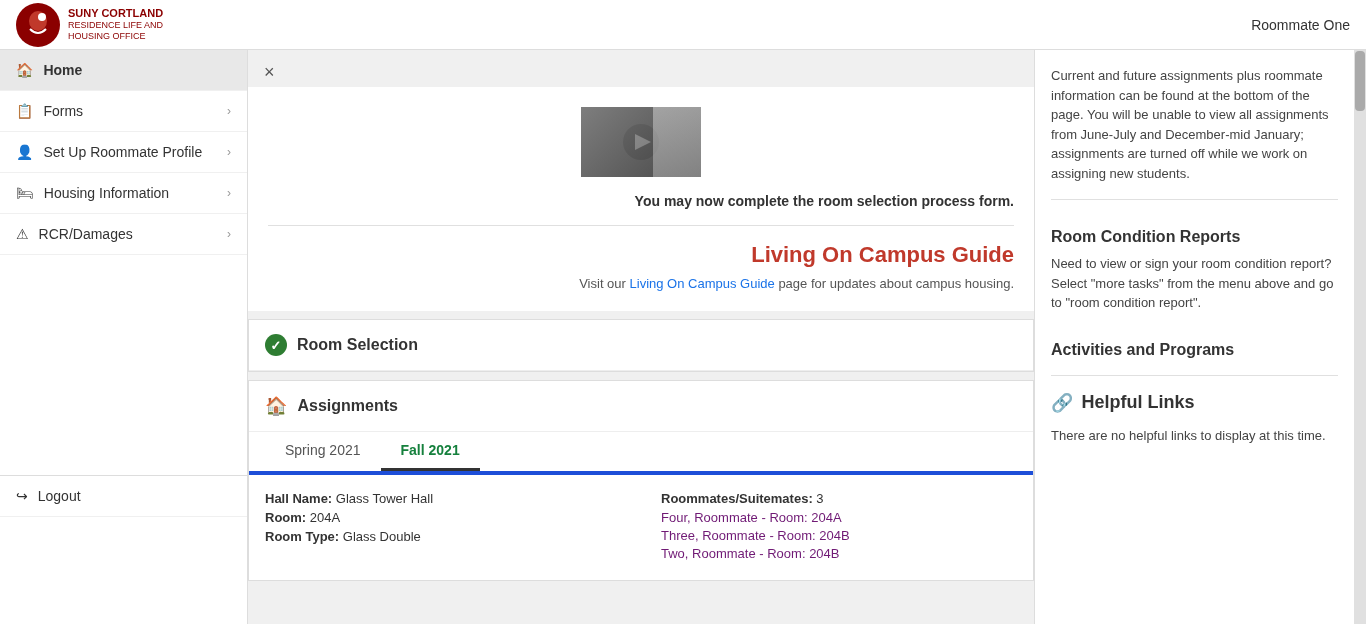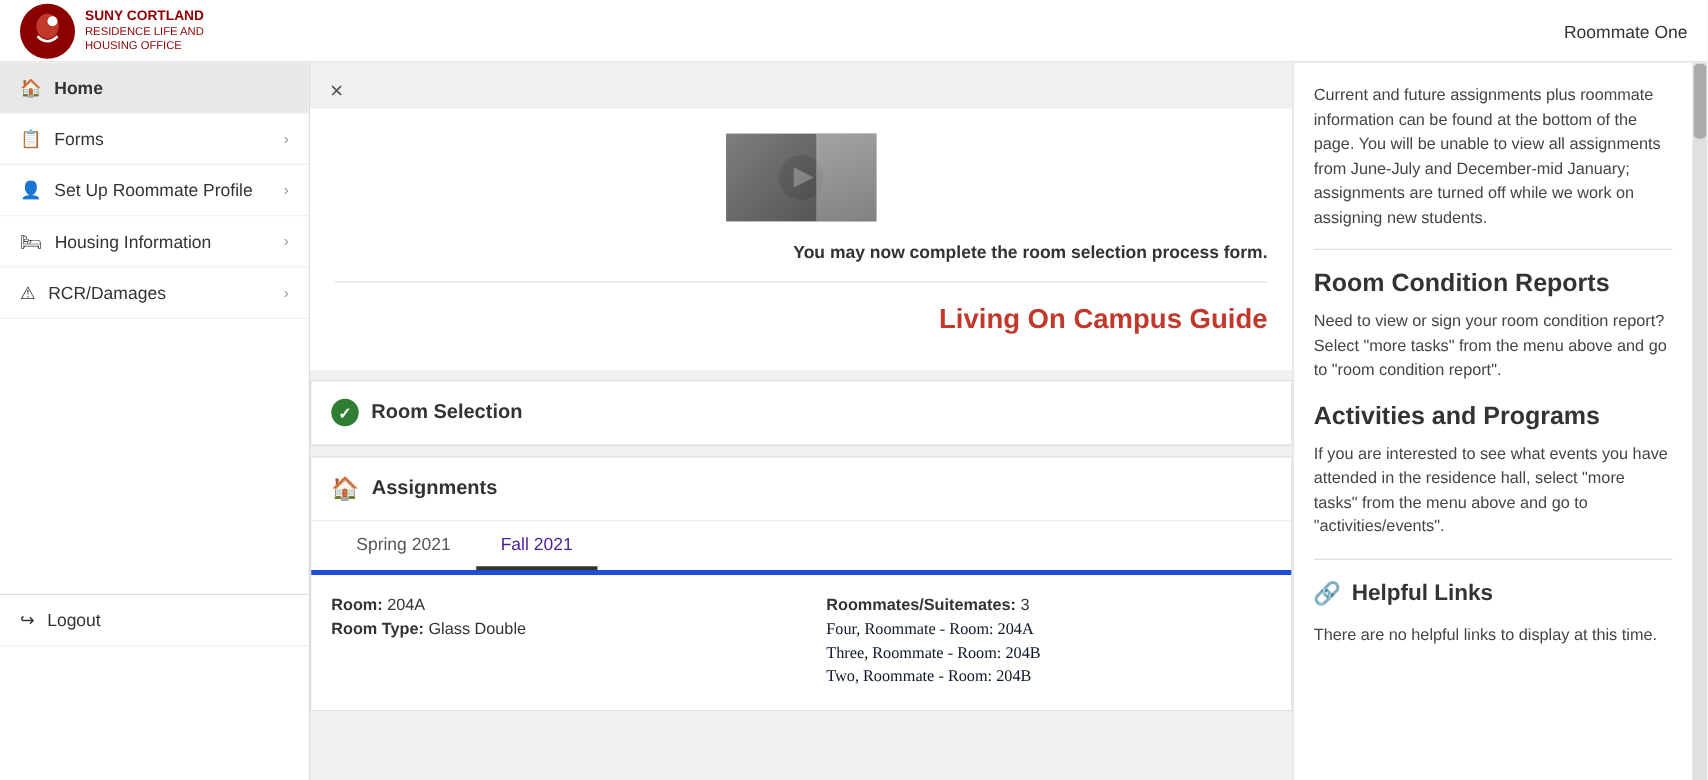--- a/index.html
+++ b/index.html
@@ -204,65 +204,64 @@
       border-bottom: 4px solid #1d4ed8;
     }
     .tab-item {
       padding: 10px 20px;
       font-size: 14px;
       cursor: pointer;
       color: #555;
       border-bottom: 3px solid transparent;
     }
     .tab-item.active {
-      color: #4c1d95;
-      font-weight: normal;
+      color: #15803d;
+      font-weight: bold;
       border-bottom: 3px solid #333;
     }
 
     
     .assignment-grid {
       display: flex;
       gap: 40px;
       padding: 16px;
       font-size: 13px;
     }
     .assignment-col {
       flex: 1;
     }
     .assignment-col .field-row {
       margin-bottom: 4px;
     }
     .assignment-col .field-label {
       font-weight: bold;
     }
     .roommate-link {
-      color: #0f172a;
+      color: #701a75;
       text-decoration: none;
       display: block;
       margin-bottom: 3px;
-      font-family: Liberation Serif, serif;
     }
 
     
     .right-panel {
       width: 320px;
       flex-shrink: 0;
       background: #fff;
       border-left: 1px solid #ddd;
       overflow-y: auto;
       padding: 16px;
     }
 
     .right-section-title {
-      font-size: 20px;
+      font-size: 16px;
       font-weight: bold;
       color: #333;
       margin-bottom: 8px;
-      margin-top: 16px;
+      margin-top: 28px;
     }
     .right-section-title:first-child { margin-top: 0; }
     .right-section-text {
       font-size: 13px;
       color: #444;
       line-height: 1.5;
       margin-bottom: 16px;
     }
     .right-divider { border: none; border-top: 1px solid #e0e0e0; margin: 16px 0; }
 
@@ -389,20 +388,23 @@
         <div class="video-thumb">
           <div style="position:absolute;top:0;left:0;width:100%;height:100%;background:linear-gradient(135deg,#888 0%,#444 100%);opacity:0.8;"></div>
           <div style="position:absolute;top:0;right:0;width:40%;height:100%;background:linear-gradient(to bottom,#ddd,#bbb);opacity:0.5;"></div>
           <div class="video-play-btn">
             <div class="play-triangle"></div>
           </div>
         </div>
         <div class="notice-title">You may now complete the room selection process form.</div>
         <hr class="divider-line">
         <div class="campus-guide-title">Living On Campus Guide</div>
+        <div class="campus-guide-text">
+          <span>Visit our </span><a href="#" class="campus-guide-link">Living On Campus Guide</a><span> page for updates about campus housing.</span>
+        </div>
       </div>
 
       <div class="section-box">
         <div class="section-header">
           <div class="check-icon">✓</div>
           <span>Room Selection</span>
         </div>
       </div>
 
       <div class="section-box">
@@ -413,20 +415,24 @@
         <div class="tabs-row">
           <div class="tab-item">
             <span>Spring 2021</span>
           </div>
           <div class="tab-item active">
             <span>Fall 2021</span>
           </div>
         </div>
         <div class="assignment-grid">
           <div class="assignment-col">
+            <div class="field-row">
+              <span class="field-label">Hall Name:</span>
+              <span>Glass Tower Hall</span>
+            </div>
             <div class="field-row">
               <span class="field-label">Room:</span>
               <span>204A</span>
             </div>
             <div class="field-row">
               <span class="field-label">Room Type:</span>
               <span>Glass Double</span>
             </div>
           </div>
           <div class="assignment-col">
@@ -453,21 +459,20 @@
         </div>
       </div>
     </div>
 
     <div class="right-panel">
       <div class="right-section-text">Current and future assignments plus roommate information can be found at the bottom of the page. You will be unable to view all assignments from June-July and December-mid January; assignments are turned off while we work on assigning new students.</div>
       <hr class="right-divider">
       <div class="right-section-title">Room Condition Reports</div>
       <div class="right-section-text">Need to view or sign your room condition report? Select "more tasks" from the menu above and go to "room condition report".</div>
       <div class="right-section-title">Activities and Programs</div>
-      <div class="right-section-text">If you are interested to see what events you have attended in the residence hall, select "more tasks" from the menu above and go to "activities/events".</div>
       <hr class="right-divider">
       <div class="helpful-links-header">
         <span class="link-icon">🔗</span>
         <span>Helpful Links</span>
       </div>
       <div class="right-section-text">There are no helpful links to display at this time.</div>
     </div>
 
     <div class="scrollbar-area">
       <div class="scrollbar-thumb"></div>

